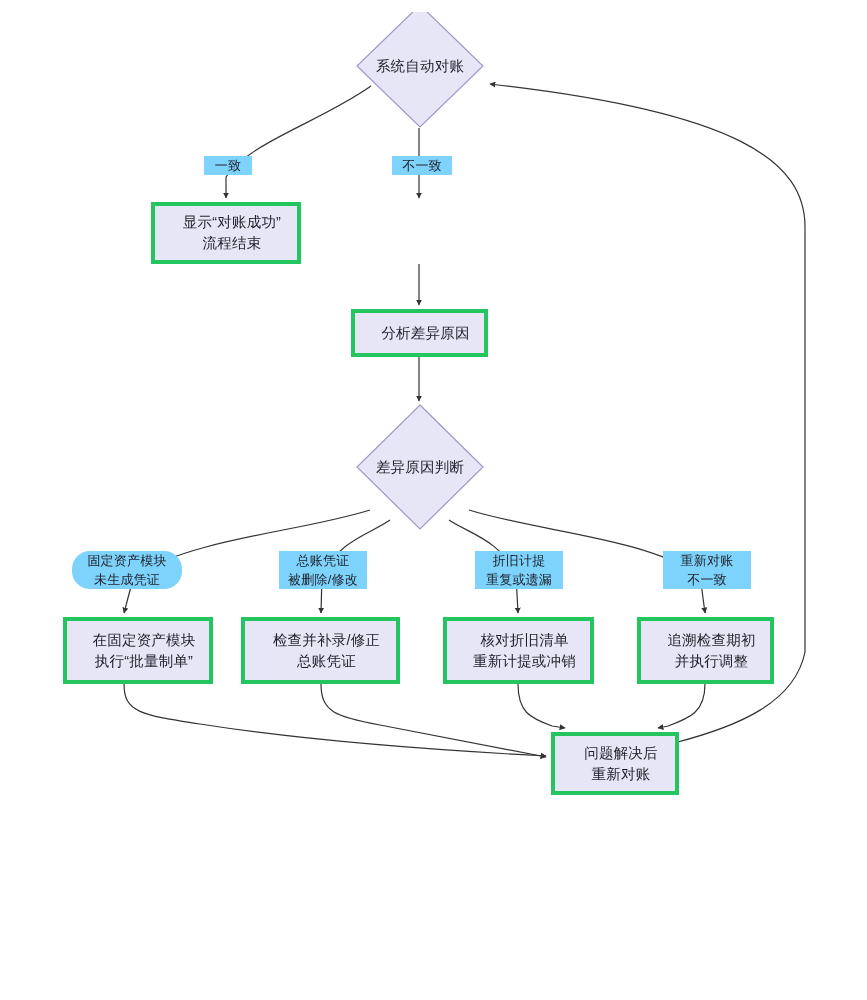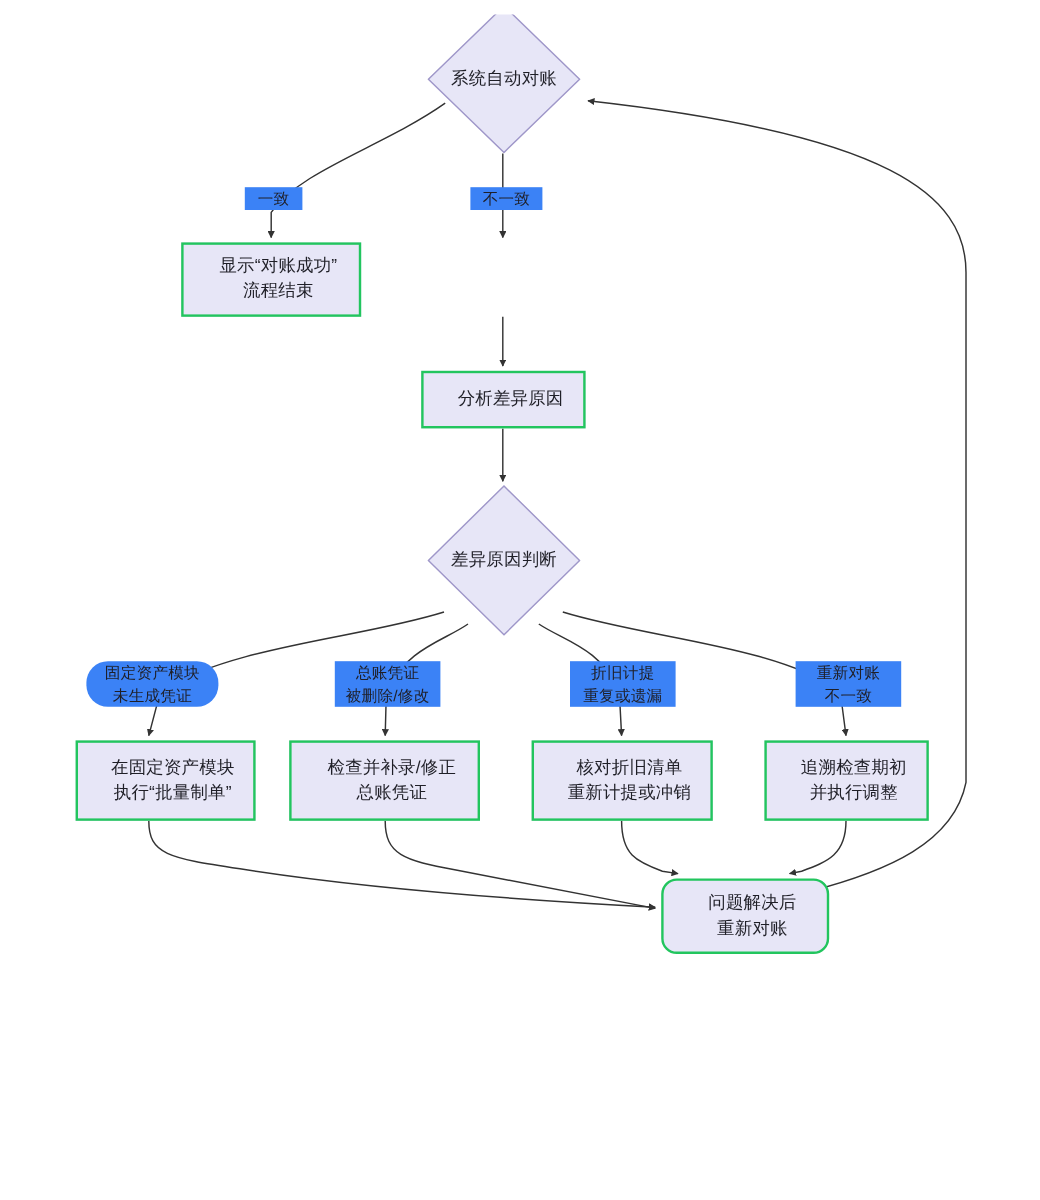--- a/index.html
+++ b/index.html
@@ -1,34 +1,34 @@
 <!DOCTYPE html>
 <html><head>
 <meta charset="utf-8">
 <style>
   html,body{margin:0;padding:0;background:#ffffff;}
   body{width:867px;height:1000px;font-family:"Liberation Sans","DejaVu Sans",sans-serif;}
   #canvas{position:relative;width:867px;height:1000px;overflow:hidden;margin-top:12px;}
   svg.edges{position:absolute;left:0;top:0;width:867px;height:1000px;}
   .node{position:absolute;box-sizing:border-box;display:flex;align-items:center;justify-content:center;}
-  .rect{background:#e7e6f7;border:2px solid #22c55e;padding-left:12px;}
+  .rect{background:#e7e6f7;border:4px solid #22c55e;padding-left:12px;}
   .rect .label{
     color:#1f1f27;font-size:14.5px;line-height:21px;text-align:center;
     white-space:pre-line;letter-spacing:.2px;
   }
   .diamond-wrap{position:absolute;}
   .diamond-shape{position:absolute;left:0;top:0;}
   .diamond-text{
     position:absolute;left:0;top:0;width:100%;height:100%;
     display:flex;align-items:center;justify-content:center;
     color:#1f1f27;font-size:14.5px;line-height:21px;text-align:center;
     white-space:pre-line;letter-spacing:.2px;pointer-events:none;
   }
   .edge-label{
-    position:absolute;background:#3b82f6;color:#1f1f27;
+    position:absolute;background:#7dd3fc;color:#1f1f27;
     font-size:13px;line-height:19px;text-align:center;white-space:pre-line;
     padding:0 2px;letter-spacing:.2px;
   }
 </style>
 </head>
 <body>
 
 <div id="canvas">
 
   <svg class="edges" viewBox="0 0 867 1000">
@@ -120,18 +120,18 @@
   <div class="node rect" style="left:637px;top:605px;width:137px;height:67px;">
     <div class="label">追溯检查期初
 并执行调整</div>
   </div>
 
   <div class="node rect" style="left:443px;top:605px;width:151px;height:67px;">
     <div class="label">核对折旧清单
 重新计提或冲销</div>
   </div>
 
-  <div class="node rect" style="left:551px;top:720px;width:140px;height:63px;border-radius:13px;">
+  <div class="node rect" style="left:551px;top:720px;width:128px;height:63px;">
     <div class="label">问题解决后
 重新对账</div>
   </div>
 
 </div>
 
 </body></html>

